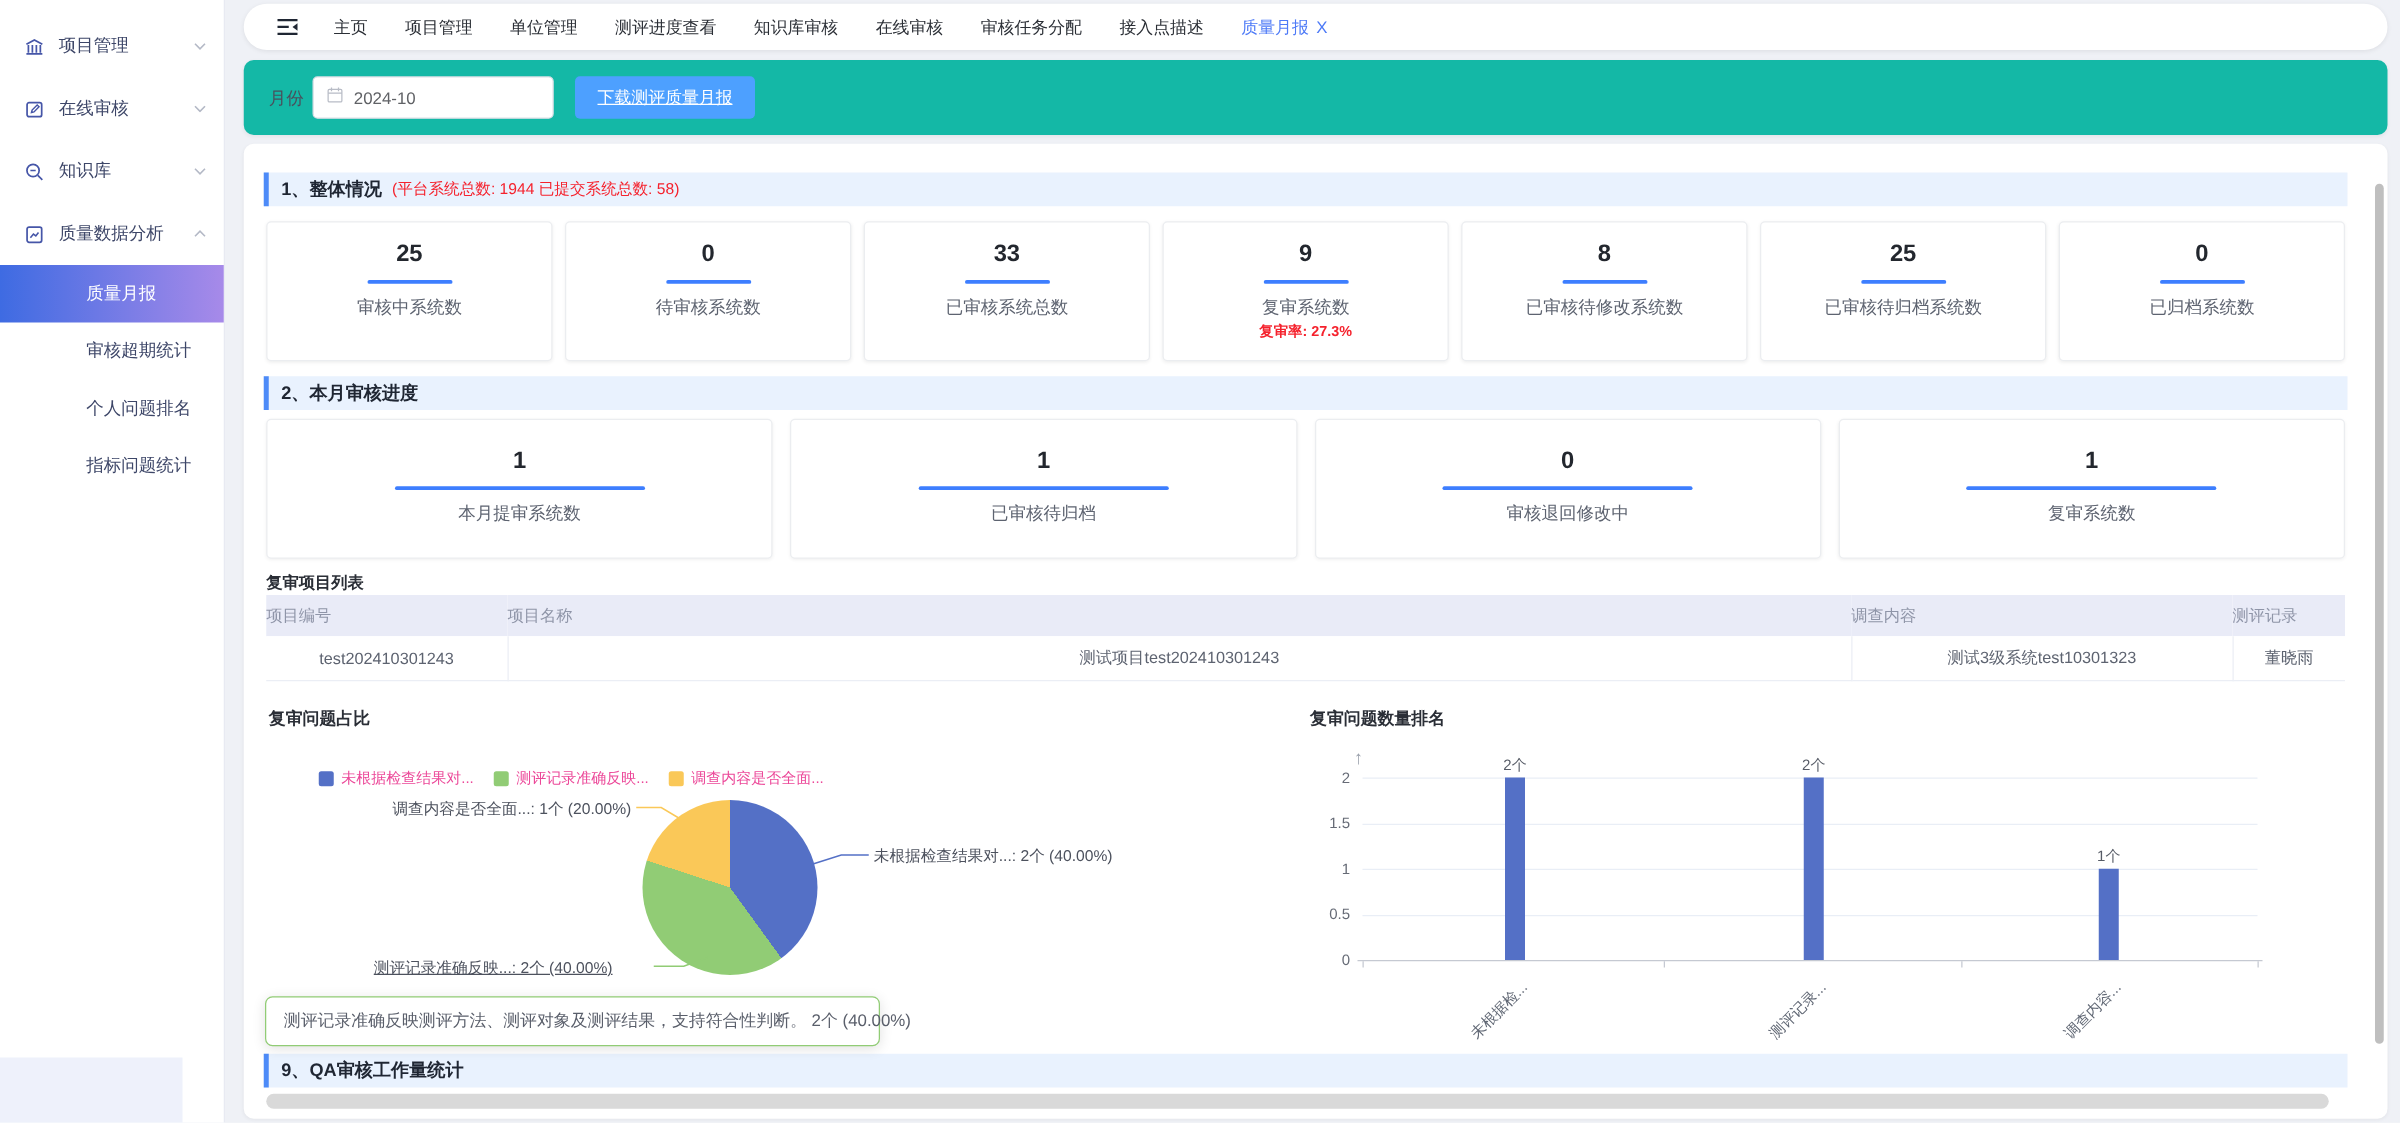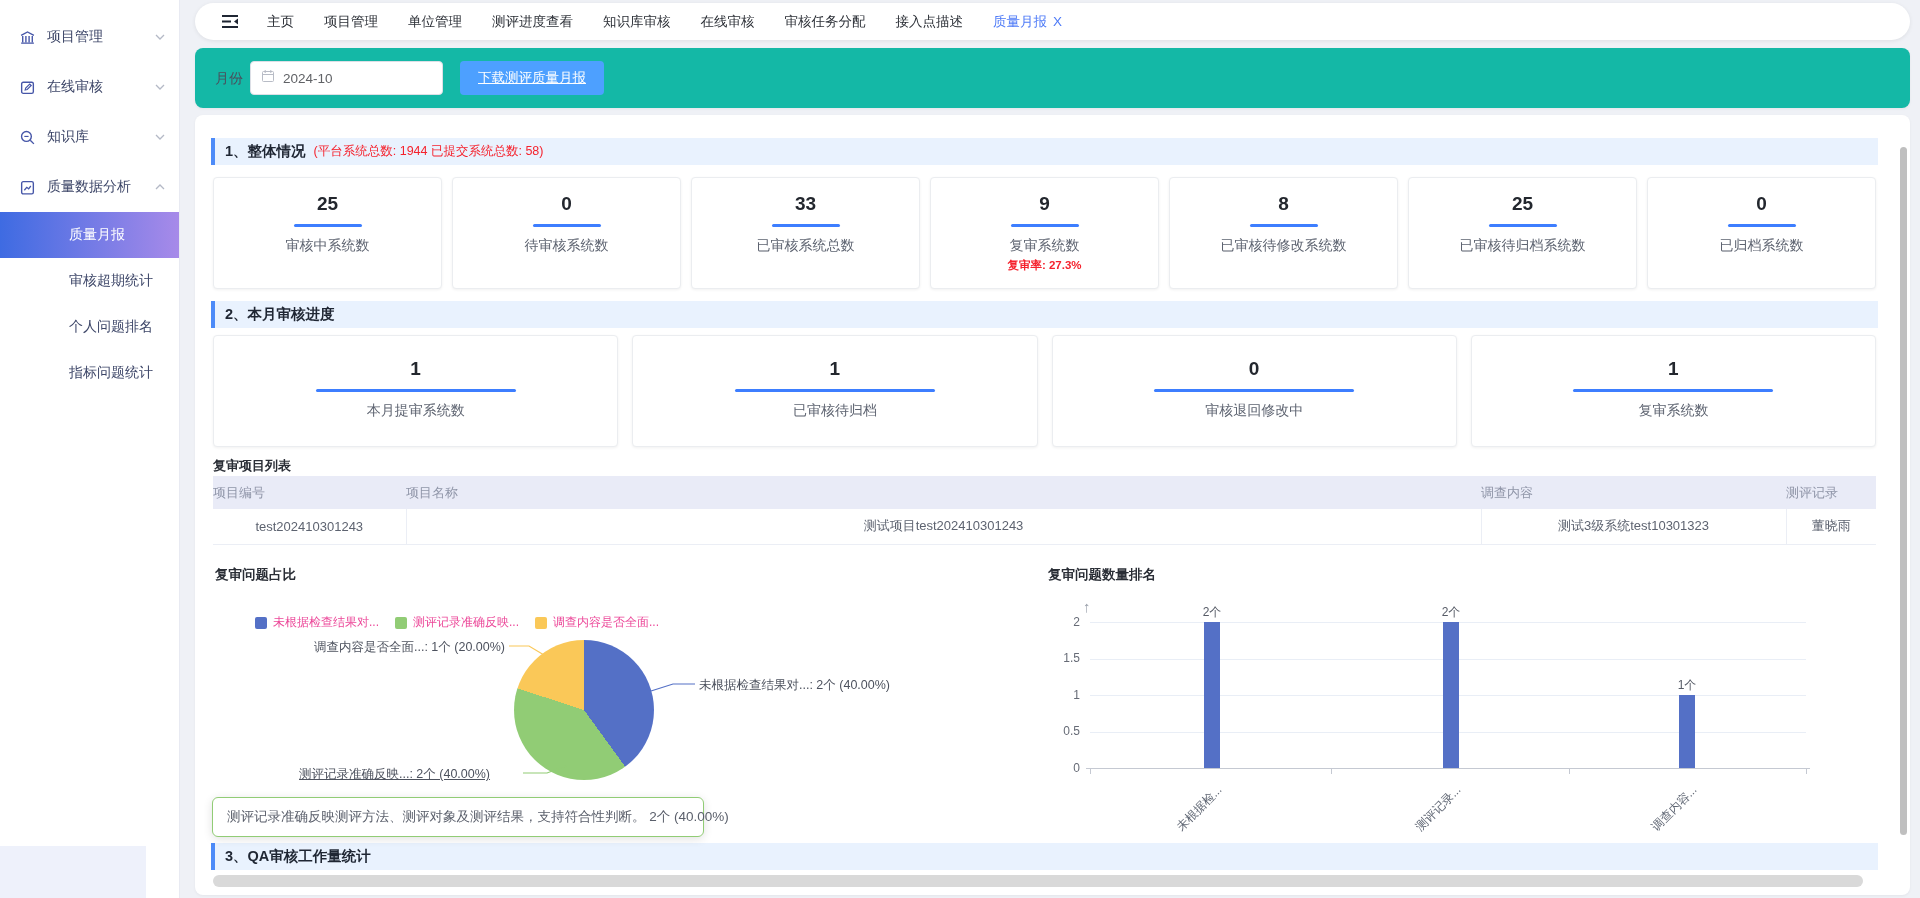--- a/index.html
+++ b/index.html
@@ -340,19 +340,19 @@
       <div class="bar" style="left: 639px; height: 73px; background: rgb(84, 112, 198);"></div>
       <span class="bar-val" style="left: 152px; top: 44px;">2个</span>
       <span class="bar-val" style="left: 391px; top: 44px;">2个</span>
       <span class="bar-val" style="left: 627px; top: 117px;">1个</span>
       <span class="bar-cat" style="left:84px;">未根据检...</span>
       <span class="bar-cat" style="left:323px;">测评记录...</span>
       <span class="bar-cat" style="left:559px;">调查内容...</span>
     </div>
 
     <div class="sec-hdr" style="top:728px;">
-      <span class="sec-title">3、QA审核工作量统计</span>
+      <span class="sec-title">9、QA审核工作量统计</span>
     </div>
 
     <div class="hscroll"></div>
     <div class="vscroll"></div>
   </div>
 </div>
 
 </body></html>

